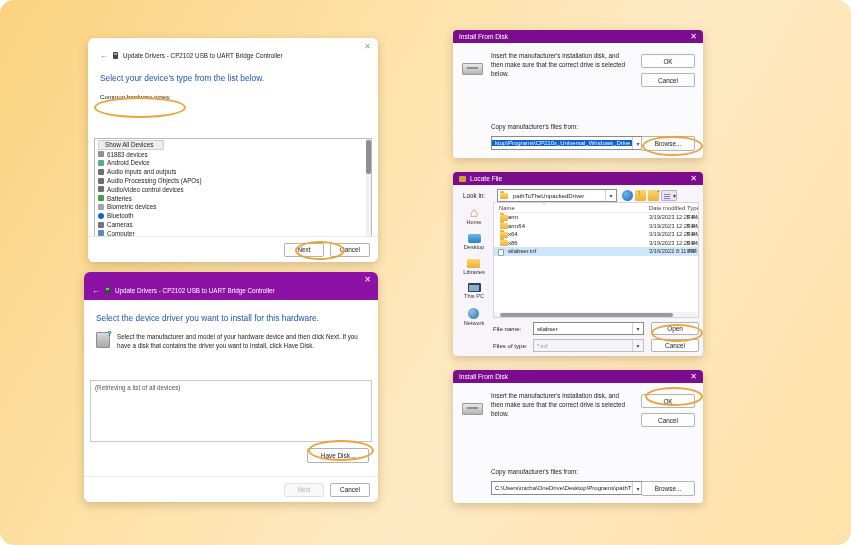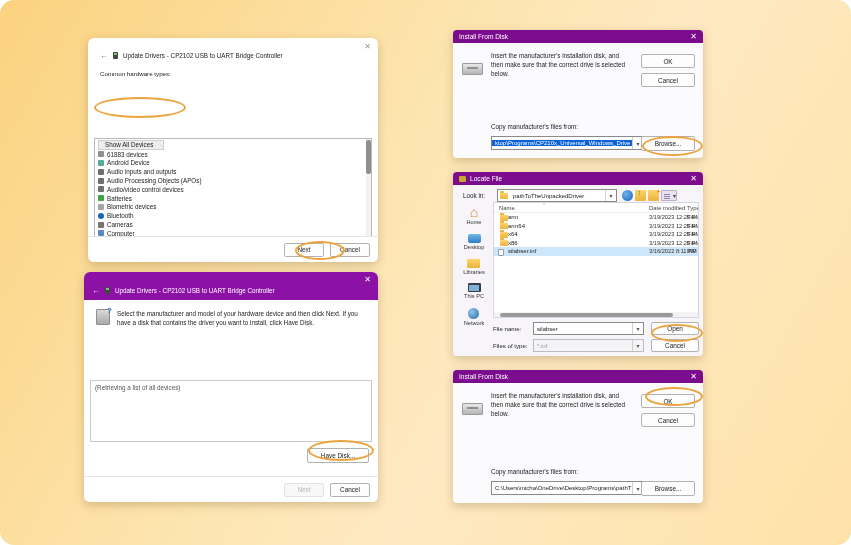--- a/index.html
+++ b/index.html
@@ -120,20 +120,21 @@
 
 <div id="stage">
 
   <div class="dlg" id="dlgA">
     <span class="close">✕</span>
     <div class="head">
       <span class="back">←</span>
       <span class="drvico"></span>
       <span>Update Drivers - CP2102 USB to UART Bridge Controller</span>
     </div>
+    <div class="heading">Select your device's type from the list below.</div>
     <div class="llabel">Common hardware types:</div>
     <div class="list">
       <div class="hrow">
           <span class="chip lbl">Show All Devices</span>
         </div>
       <div class="hrow">
           <span class="ic ic-61883"></span>
           <span class="lbl">61883 devices</span>
         </div>
       <div class="hrow">
@@ -192,20 +193,21 @@
 
   <div class="dlg" id="dlgB">
     <div class="phead">
       <span class="x">✕</span>
       <div class="row">
         <span class="back">←</span>
         <span class="drvico"></span>
         <span class="t">Update Drivers - CP2102 USB to UART Bridge Controller</span>
       </div>
     </div>
+    <div class="heading">Select the device driver you want to install for this hardware.</div>
     <div class="info">
       <span class="hwq"></span>
       <p>Select the manufacturer and model of your hardware device and then click Next. If you have a disk that contains the driver you want to install, click Have Disk.</p>
     </div>
     <div class="list">
       <span>(Retrieving a list of all devices)</span>
     </div>
     <div class="btn havedisk">Have Disk...</div>
     <div class="wfoot">
       <div class="btn dis">Next</div>

